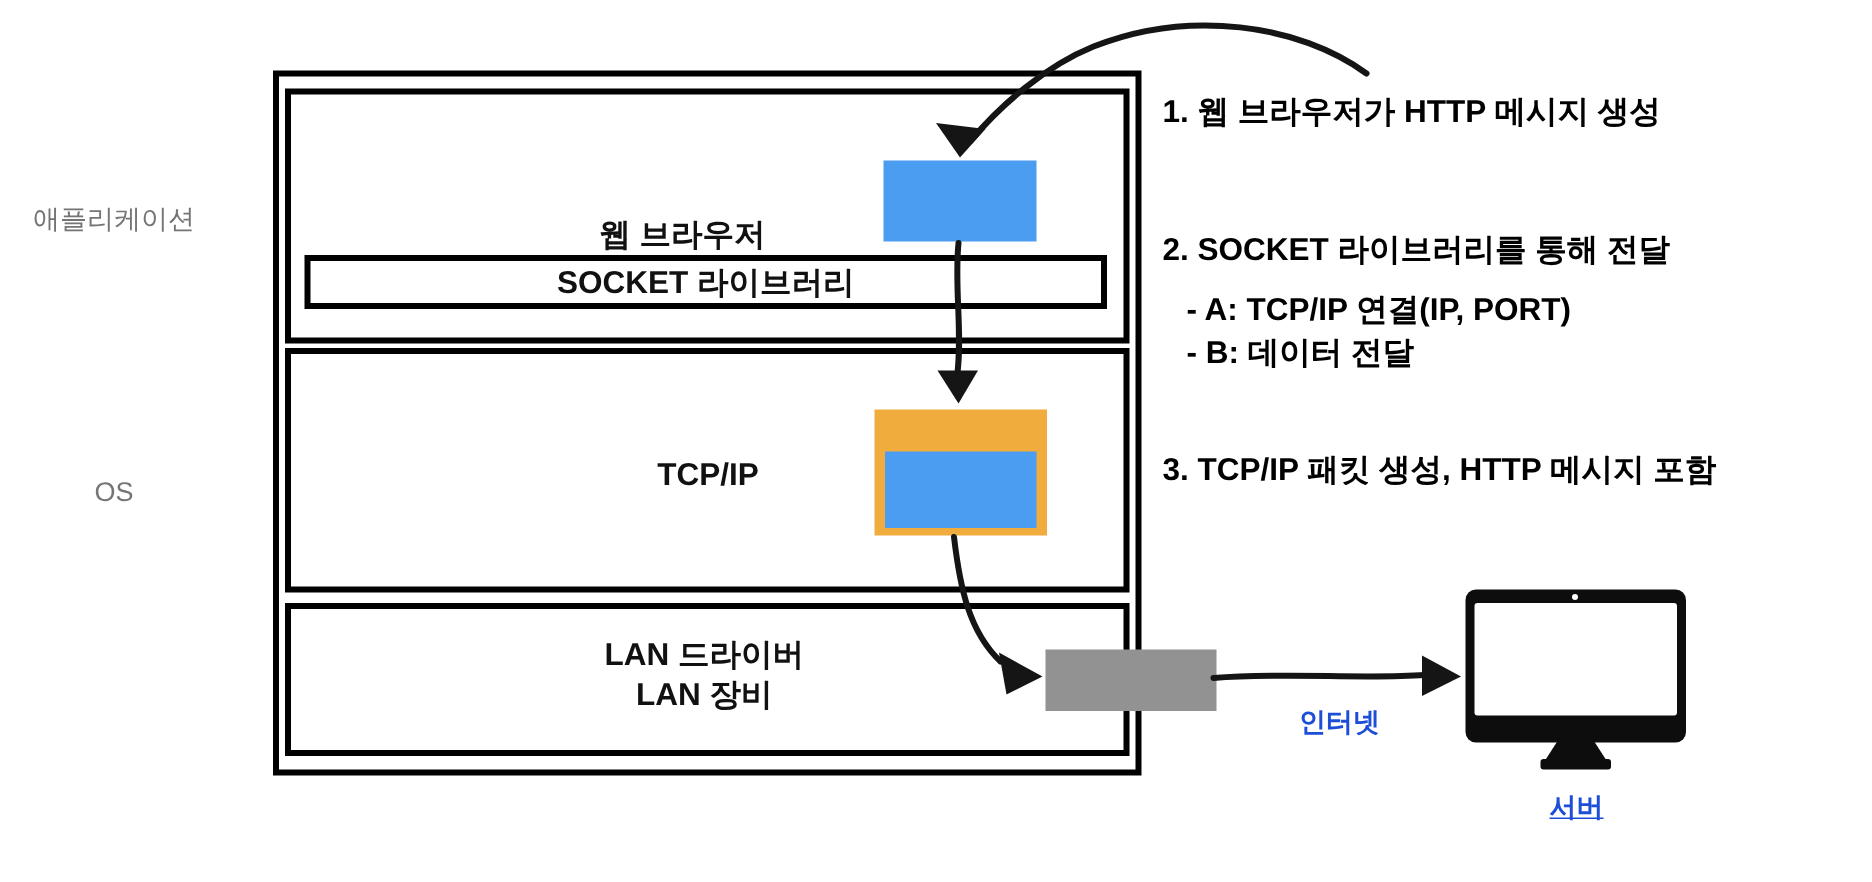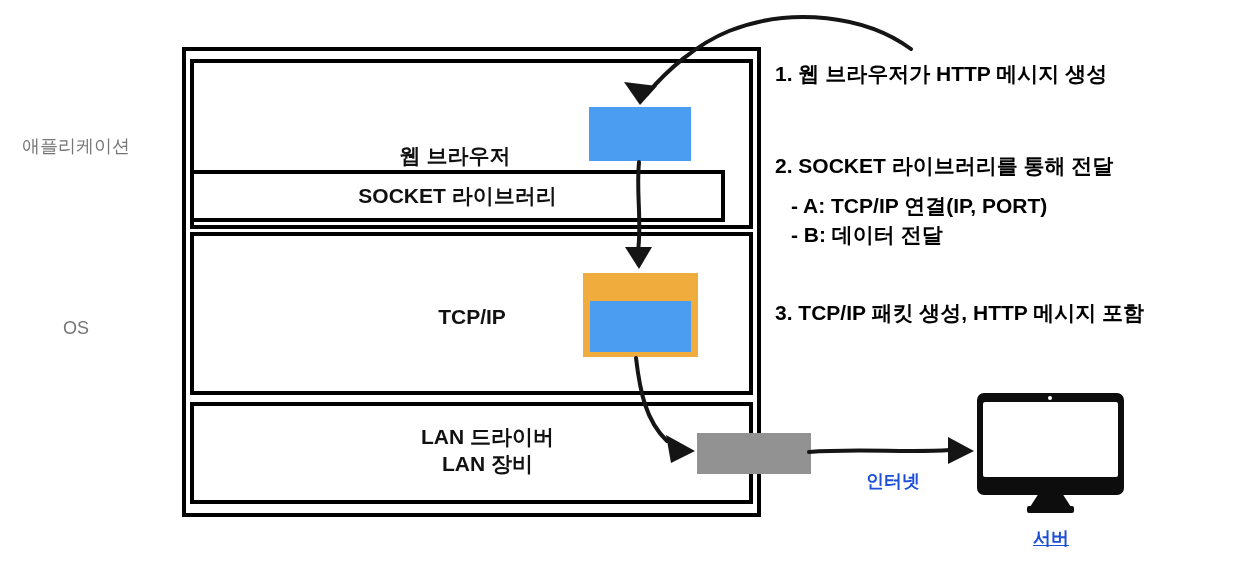--- a/index.html
+++ b/index.html
@@ -35,32 +35,32 @@
 <div class="canvas">
 
   <div class="abs layer-label" style="top:134px;">애플리케이션</div>
   <div class="abs layer-label" style="top:318px;">OS</div>
 
   <div class="abs frame" style="left:182px;top:47px;width:579px;height:470px;"></div>
 
   <div class="abs frame" style="left:190px;top:59px;width:563px;height:170px;"></div>
   <div class="abs boxlabel" style="left:190px;top:114px;width:530px;margin-top:28px;">웹 브라우저</div>
   <div class="abs blue-box" style="left: 589px; top: 107px; width: 102px; height: 54px; background-color: rgb(74, 157, 240);"></div>
-  <div class="abs socket-box" style="left:190px;top:170px;width:535px;height:52px;">
+  <div class="abs socket-box" style="left:203px;top:170px;width:535px;height:36px;">
     <span class="boxlabel">SOCKET 라이브러리</span>
   </div>
 
   <div class="abs frame" style="left:190px;top:232px;width:563px;height:163px;"></div>
   <div class="abs boxlabel" style="left:190px;top:305px;width:540px;margin-left:12px;">TCP/IP</div>
   <div class="abs orange-box" style="left: 583px; top: 273px; width: 115px; height: 84px; background-color: rgb(240, 173, 62);">
     <div class="abs blue-box" style="left: 7px; top: 28px; width: 101px; height: 51px; background-color: rgb(74, 157, 240);"></div>
   </div>
 
   <div class="abs frame" style="left:190px;top:402px;width:563px;height:102px;"></div>
-  <div class="abs boxlabel" style="left:206px;top:423px;width:563px;line-height:27px;">
+  <div class="abs boxlabel" style="left:188px;top:423px;width:563px;line-height:27px;">
     <div>LAN 드라이버</div>
     <div>LAN 장비</div>
   </div>
 
   <div class="abs gray-box" style="left: 697px; top: 433px; width: 114px; height: 41px; background-color: rgb(146, 146, 146);"></div>
 
   <svg class="abs arrow-layer" viewBox="0 0 1248 588" xmlns="http://www.w3.org/2000/svg">
     <g stroke="#151515" stroke-width="4" fill="none" stroke-linecap="round">
       <path d="M 911 49 C 866 16, 792 6, 729 31 C 697 44, 667 70, 647 94"></path>
       <polygon points="640,105 624,82 657,86" fill="#151515" stroke="none"></polygon>

